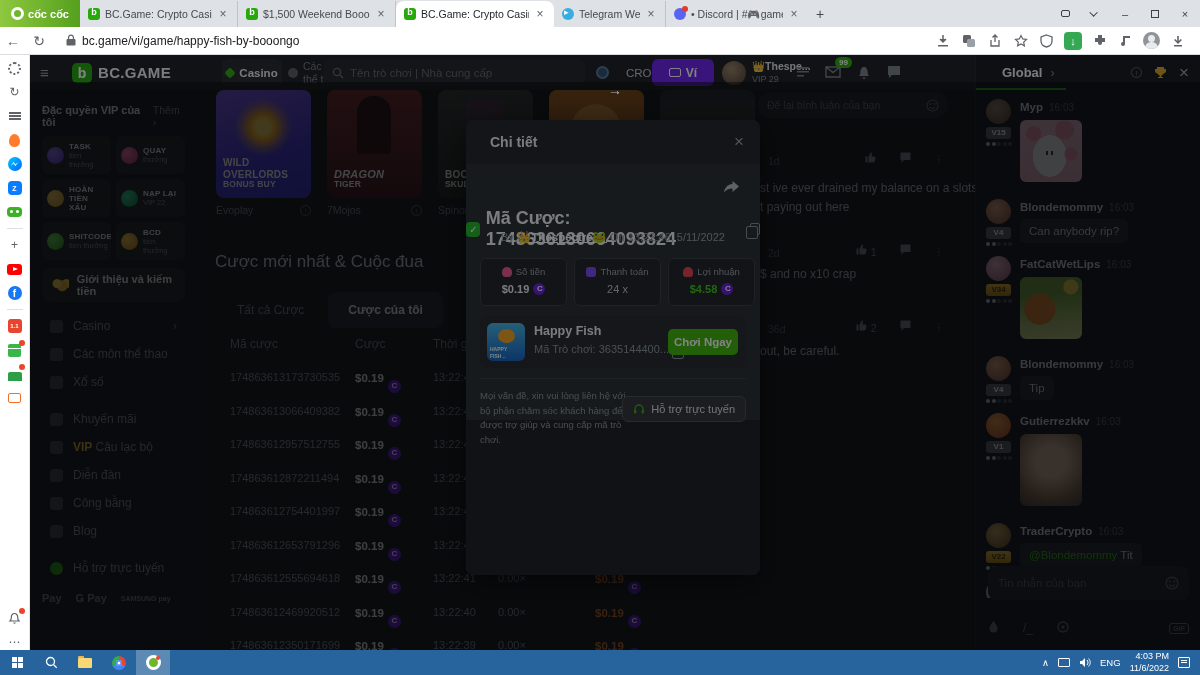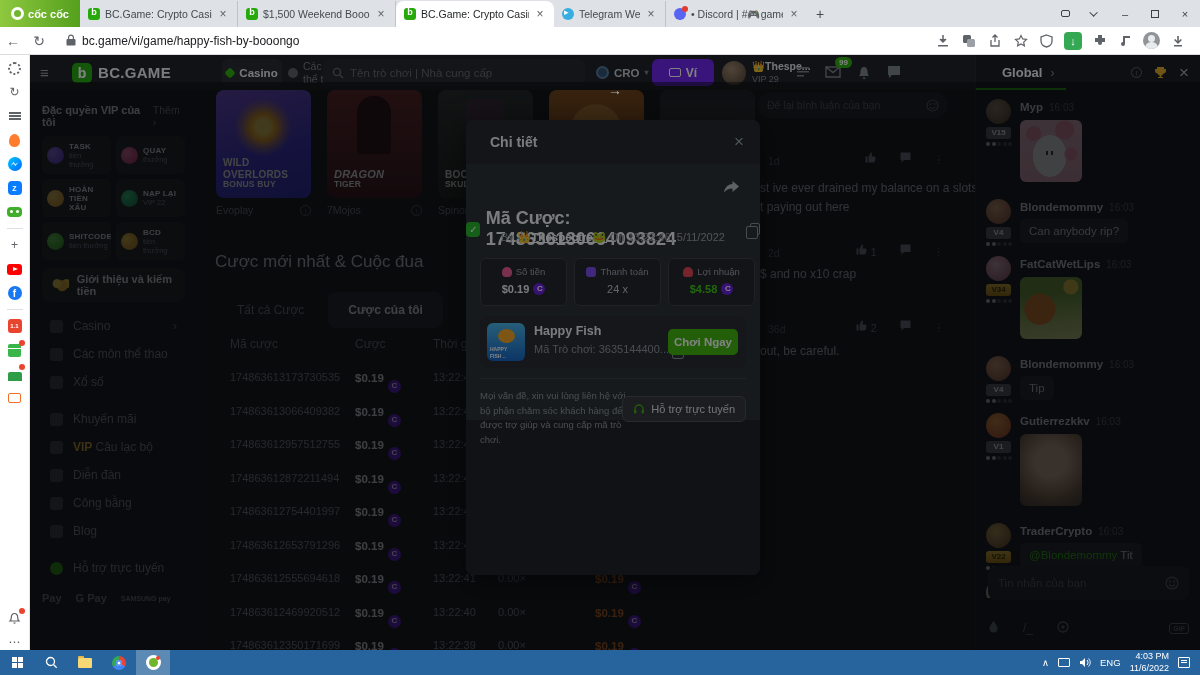--- a/index.html
+++ b/index.html
@@ -77,21 +77,21 @@
 .sh{position:absolute;top:0;height:35px;display:flex;align-items:center}
 .hamb{left:10px;color:#9aa1a9;font-size:15px}
 .logo{left:42px;gap:6px}
 .logo-mark{width:20px;height:20px;background:#27a90c;border-radius:5px;color:#fff;font-weight:bold;font-size:14px;display:flex;align-items:center;justify-content:center}
 .logo-text{color:#eef1f3;font-weight:bold;font-size:15px;letter-spacing:.3px}
 .navpill{left:192px;width:60px;background:#26292e;border-radius:6px;height:27px;top:4px;justify-content:center;gap:5px;color:#e8eaed;font-size:11.5px;font-weight:bold}
 .diamond{width:8px;height:8px;background:#2fae0b;transform:rotate(45deg);border-radius:2px}
 .navsports{left:258px;color:#767d85;font-size:10.5px;line-height:1.15;gap:5px;width:70px}
 .ball{width:10px;height:10px;border-radius:50%;background:#5b6167;flex:0 0 10px}
 .search{left:293px;width:262px;height:27px;top:4px;background:#222428;border-radius:6px;color:#62696ف;padding:0 9px;gap:6px;color:#62696f;font-size:11.5px}
-.cur{left:566px;gap:5px;color:#c6ccd2;font-size:11.5px;font-weight:bold}
+.cur{left:566px;gap:17px;color:#c6ccd2;font-size:11.5px;font-weight:normal}
 .curcoin{width:13px;height:13px;border-radius:50%;background:#2e4f6e;border:2px solid #577a9e}
 .cur .car{color:#767d85;font-size:8px}
 .wallet{left:622px;width:62px;height:27px;top:4px;background:#6c23ee;border-radius:6px;justify-content:center;gap:5px;color:#fff;font-size:12px;font-weight:bold}
 .wic{width:12px;height:9px;border:1.5px solid #fff;border-radius:2px}
 .user{left:692px;gap:6px}
 .uav{width:24px;height:24px;border-radius:50%;background:radial-gradient(circle at 40% 35%,#9b8268,#4a3b2e)}
 .uname{color:#e4e7ea;font-size:10.5px;font-weight:bold;line-height:1.2}
 .uvip{color:#828a92;font-size:9px;font-weight:normal}
 .hic{position:absolute;top:9px;width:18px;height:18px;color:#7d848c}
 .hic svg{width:16px;height:16px;fill:#7d848c}

